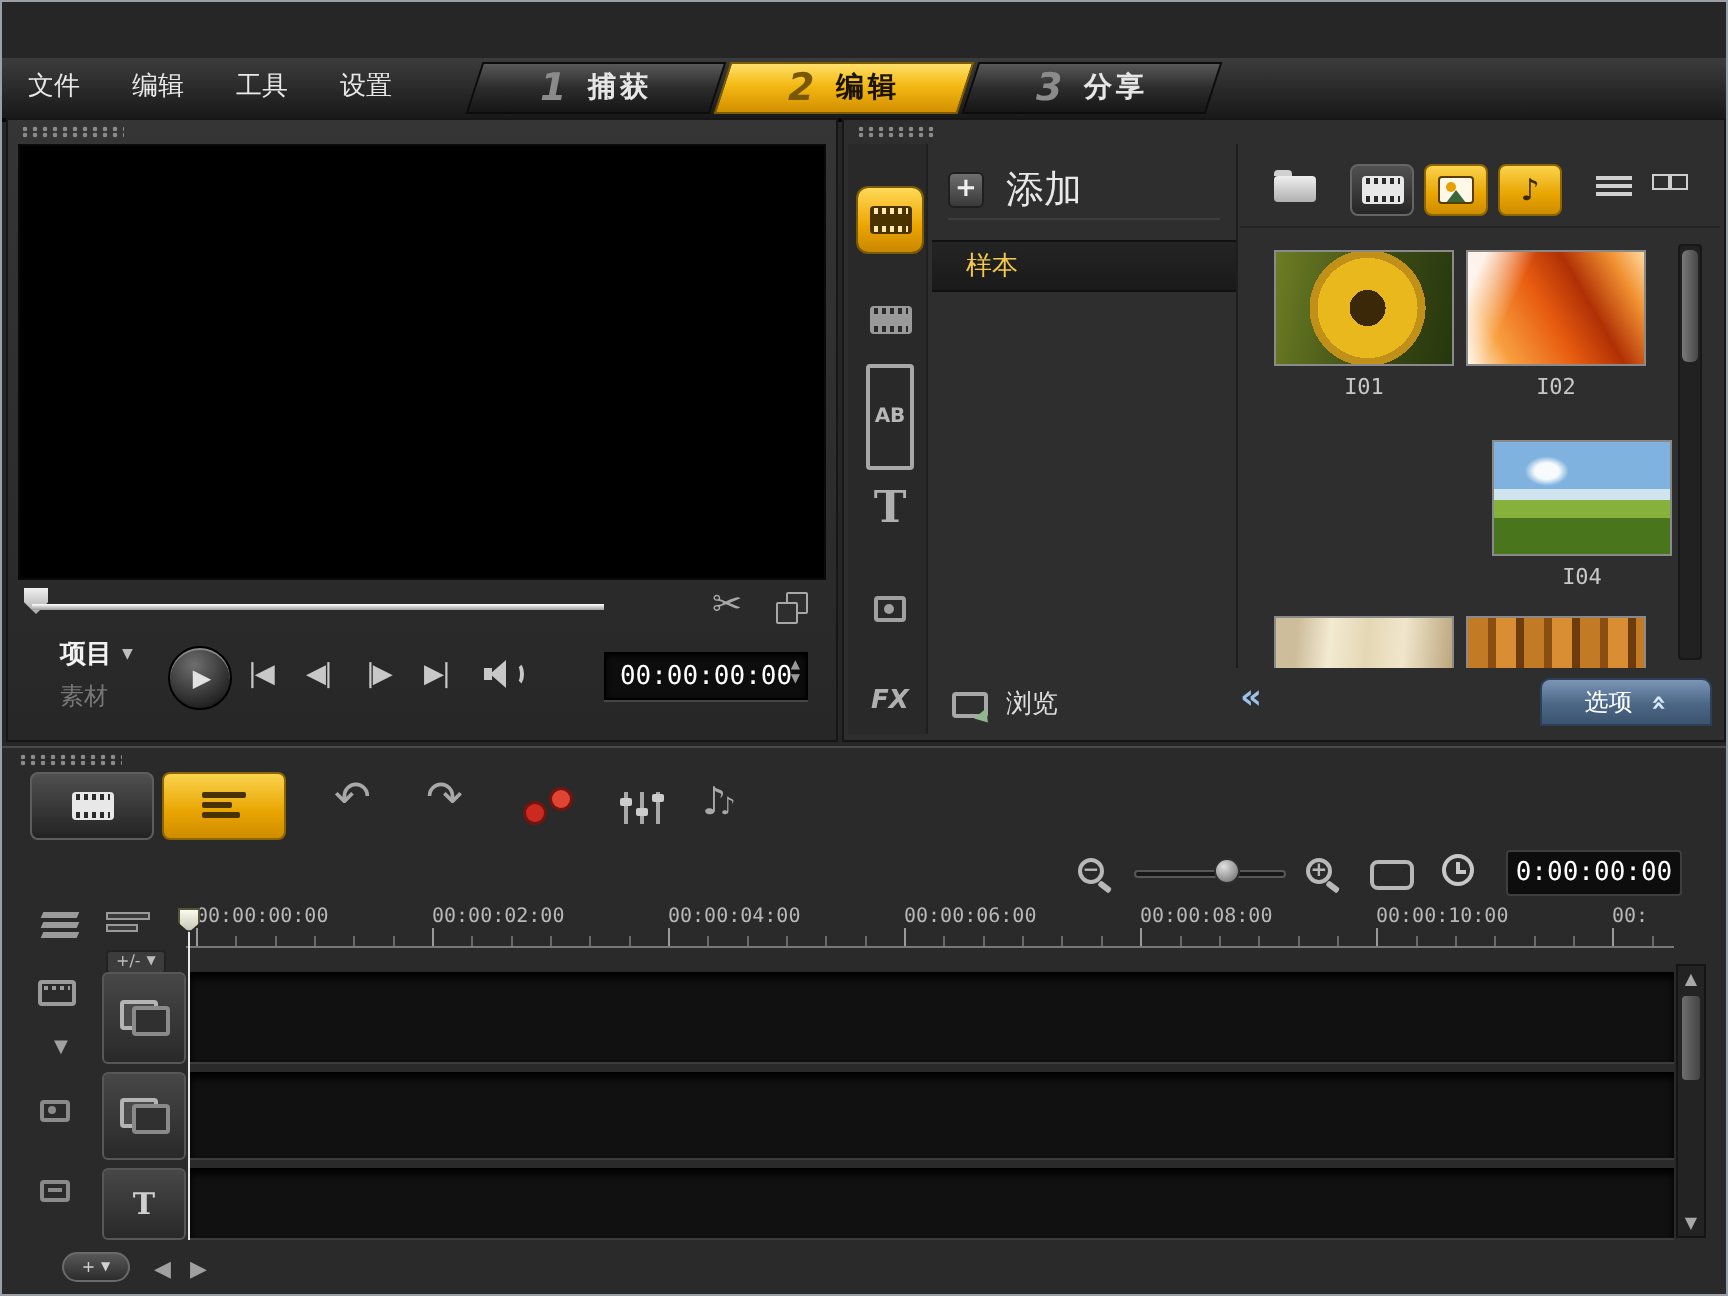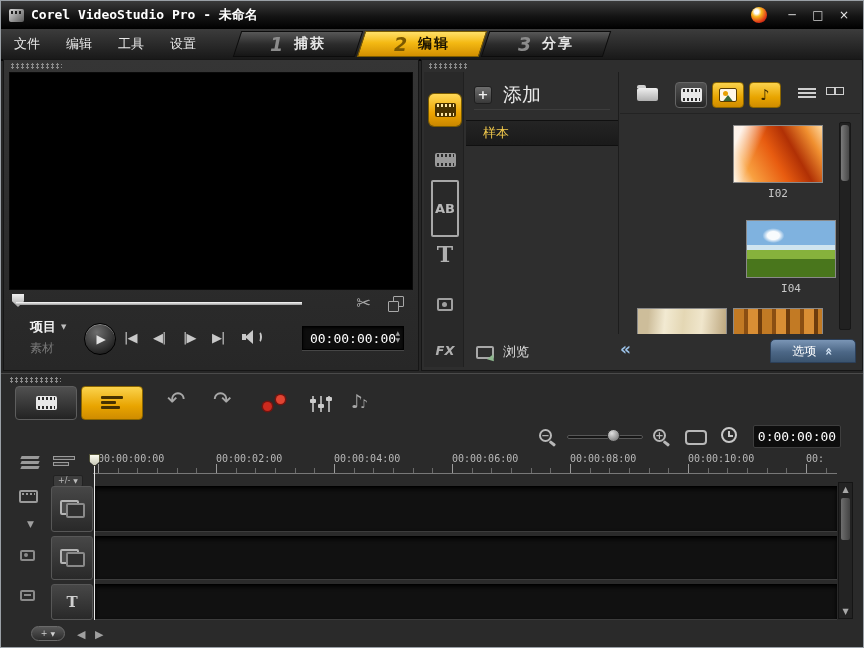--- a/index.html
+++ b/index.html
@@ -86,21 +86,21 @@
         border-radius:5px;color:#a8a8a8;}
   .cat-item.active{background:linear-gradient(#ffd957,#eda400 60%,#c98700);box-shadow:0 0 0 1px #7a5c00;color:#3a2a00;}
   .cat-media{top:22px;}.cat-transition{top:72px;}.cat-ab{top:120px;}.cat-title{top:166px;}.cat-graphic{top:216px;}.cat-fx{top:262px;}
   .filmstrip{width:21px;height:14px;position:relative;border-radius:2px;background:#9a9a9a;}
   .filmstrip::before,.filmstrip::after{content:"";position:absolute;left:2px;right:2px;height:3px;
         background:repeating-linear-gradient(90deg,#2b2b2b 0 2px,transparent 2px 4px);}
   .filmstrip::before{top:1px;}.filmstrip::after{bottom:1px;}
   .filmstrip.dark{background:#4a3300;}
   .filmstrip.dark::before,.filmstrip.dark::after{background:repeating-linear-gradient(90deg,#ffe9a8 0 2px,transparent 2px 4px);}
   .filmstrip.white{background:#e8e8e8;}
-  .ab-box{border:2px solid #a8a8a8;border-radius:2px;padding:19px 2px;font-size:13px;font-weight:bold;color:#b8b8b8;}
+  .ab-box{border:2px solid #a8a8a8;border-radius:2px;padding:19px 2px;font-size:10px;font-weight:bold;color:#b8b8b8;}
   .t-glyph{font-size:22px;font-weight:bold;color:#b0b0b0;font-family:"DejaVu Serif","Liberation Serif",serif;}
   .graphic-ic{width:16px;height:13px;border:2px solid #a0a0a0;border-radius:2px;position:relative;}
   .graphic-ic::after{content:"";position:absolute;left:3px;top:2px;width:5px;height:5px;border-radius:50%;background:#a0a0a0;}
   .fx-glyph{font-size:13px;font-weight:bold;font-style:italic;color:#b0b0b0;}
 
   .lib-nav{position:absolute;top:12px;left:44px;width:153px;bottom:36px;border-right:1px solid #1d1d1d;}
   .add-row{position:absolute;top:8px;left:8px;right:8px;height:30px;display:flex;align-items:center;gap:11px;
         border-bottom:1px solid #3d3d3d;}
   .add-plus{width:18px;height:18px;border-radius:3px;background:linear-gradient(#6e6e6e,#393939);border:1px solid #1f1f1f;
         color:#efefef;display:flex;align-items:center;justify-content:center;font-size:13px;font-weight:bold;}
@@ -265,29 +265,20 @@
         display:flex;align-items:center;justify-content:center;gap:3px;line-height:1;}
   .tl-arrow{position:absolute;bottom:7px;color:#a0a0a0;font-size:11px;line-height:1;}
   .tl-arrow-left{left:76px;}
   .tl-arrow-right{left:94px;}
 </style>
 </head>
 <body>
 
 <div id="app">
 
-  <div class="titlebar">
-    <span class="app-icon"></span>
-    <span class="title-text">Corel VideoStudio Pro - 未命名</span>
-    <span class="tb-spacer"></span>
-    <span class="corel-ball"></span>
-    <span class="win-btn">─</span>
-    <span class="win-btn">□</span>
-    <span class="win-btn close">×</span>
-  </div>
 
   <div class="menubar">
     <span class="menu-item">文件</span>
     <span class="menu-item">编辑</span>
     <span class="menu-item">工具</span>
     <span class="menu-item">设置</span>
     <div class="steps">
       <div class="step">
         <span class="step-num">1</span>
         <span class="step-label">捕获</span>
@@ -385,20 +376,24 @@
           <span class="note-glyph">♪</span>
         </div>
         <span class="view-btn vb-list">
             <i></i>
             <i></i>
             <i></i>
           </span>
         <span class="view-btn vb-grid"></span>
       </div>
 
+      <div class="thumb t0">
+        <div class="thumb-img img-i01"></div>
+        <div class="thumb-label">I01</div>
+      </div>
       <div class="thumb t1">
         <div class="thumb-img img-i02"></div>
         <div class="thumb-label">I02</div>
       </div>
       <div class="thumb t3">
         <div class="thumb-img img-i04"></div>
         <div class="thumb-label">I04</div>
       </div>
       <div class="thumb t4">
         <div class="thumb-img img-book"></div>

